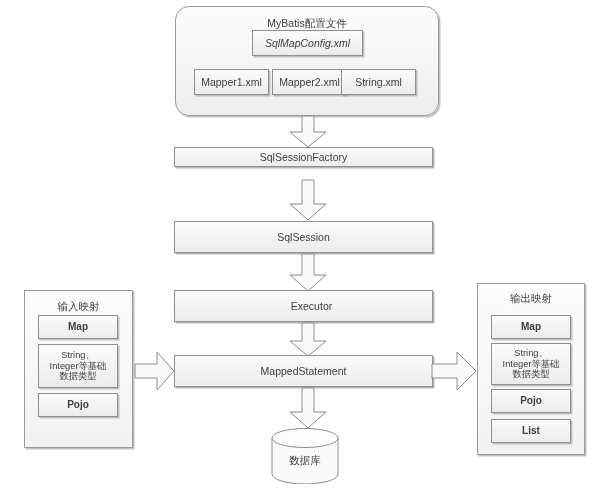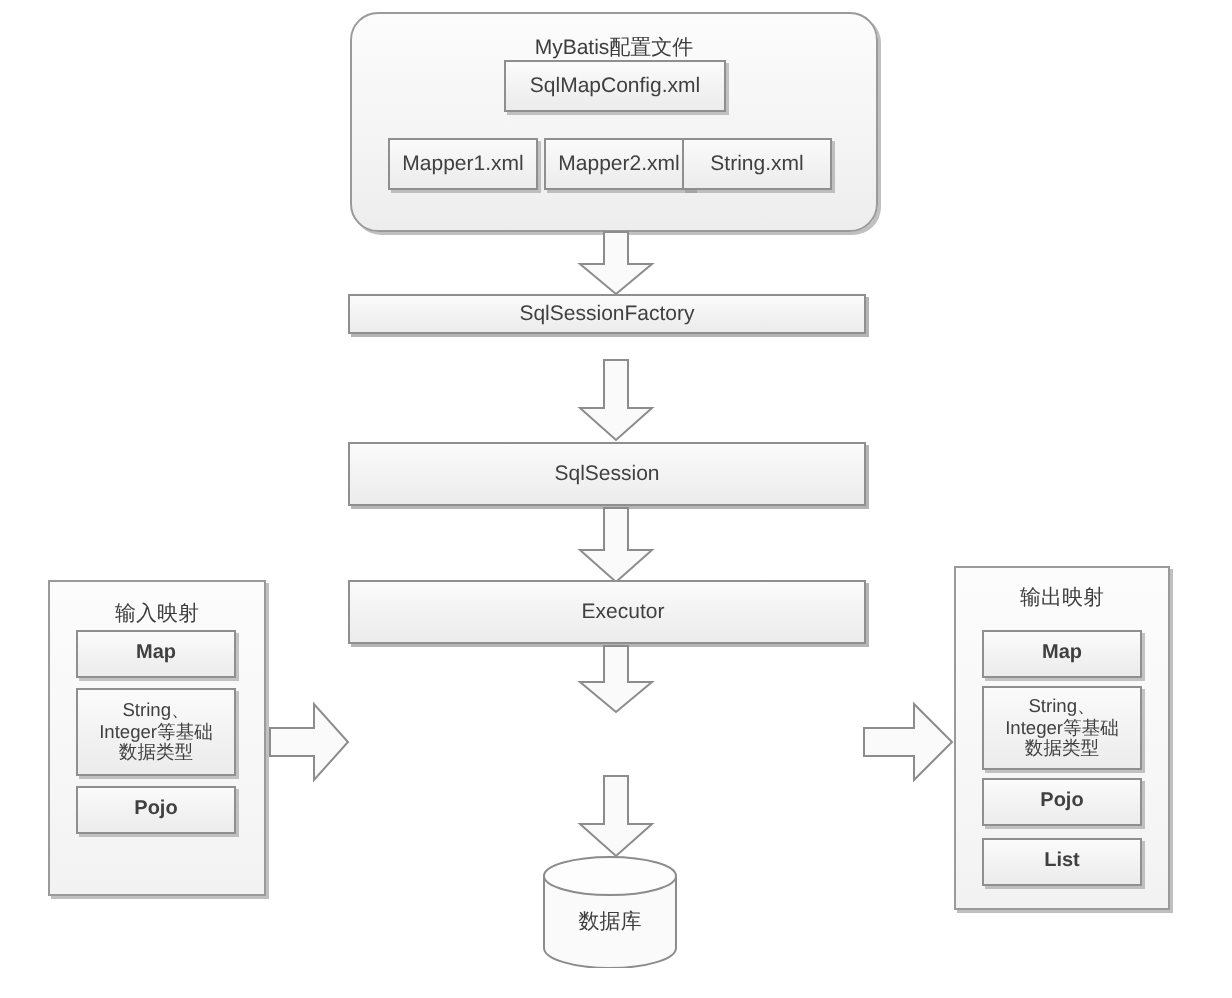--- a/index.html
+++ b/index.html
@@ -108,21 +108,21 @@
 </style>
 </head>
 <body>
 
 <div id="canvas">
 
   <div class="rounded-container" style="left:175px; top:6px; width:264px; height:110px;">
     <div class="container-title" style="top:10px;">MyBatis配置文件</div>
   </div>
 
-  <div class="node plain fs-main" style="left:252px; top:30px; width:111px; height:26px;">
+  <div class="node plain fs-main" style="left:252px; top:30px; width:111px; height:26px;font-style:italic;">
     <span class="label">SqlMapConfig.xml</span>
   </div>
 
   <div class="node plain fs-main" style="left:194px; top:69px; width:75px; height:26px;">
     <span class="label">Mapper1.xml</span>
   </div>
   <div class="node plain fs-main" style="left:272px; top:69px; width:75px; height:26px;">
     <span class="label">Mapper2.xml</span>
   </div>
   <div class="node plain fs-main" style="left:341px; top:69px; width:75px; height:26px;">
@@ -158,20 +158,23 @@
   <div class="node fs-main" style="left:174px; top:290px; width:259px; height:32px;padding-left:16px;">
     <span class="label">Executor</span>
   </div>
 
   <div class="arrow" style="left:288px; top:323px; width:40px; height:34px;">
     <svg width="40" height="34" viewBox="0 0 40 34">
       <polygon points="14,0 26,0 26,18 38,18 20,33 2,18 14,18" fill="#fafafa" stroke="#8c8c8c" stroke-width="1"></polygon>
     </svg>
   </div>
 
+  <div class="node fs-main" style="left:174px; top:355px; width:259px; height:32px;">
+    <span class="label">MappedStatement</span>
+  </div>
 
   <div class="arrow" style="left:288px; top:388px; width:40px; height:41px;">
     <svg width="40" height="41" viewBox="0 0 40 41">
       <polygon points="14,0 26,0 26,24 38,24 20,40 2,24 14,24" fill="#fafafa" stroke="#8c8c8c" stroke-width="1"></polygon>
     </svg>
   </div>
 
   <div class="cylinder" style="left:270px; top:428px; width:70px; height:56px;">
     <svg width="70" height="56" viewBox="0 0 70 56">
       <path d="M2,10 L2,46 A33,10 0 0 0 68,46 L68,10 Z" fill="#fafafa" stroke="#8c8c8c" stroke-width="1"></path>

